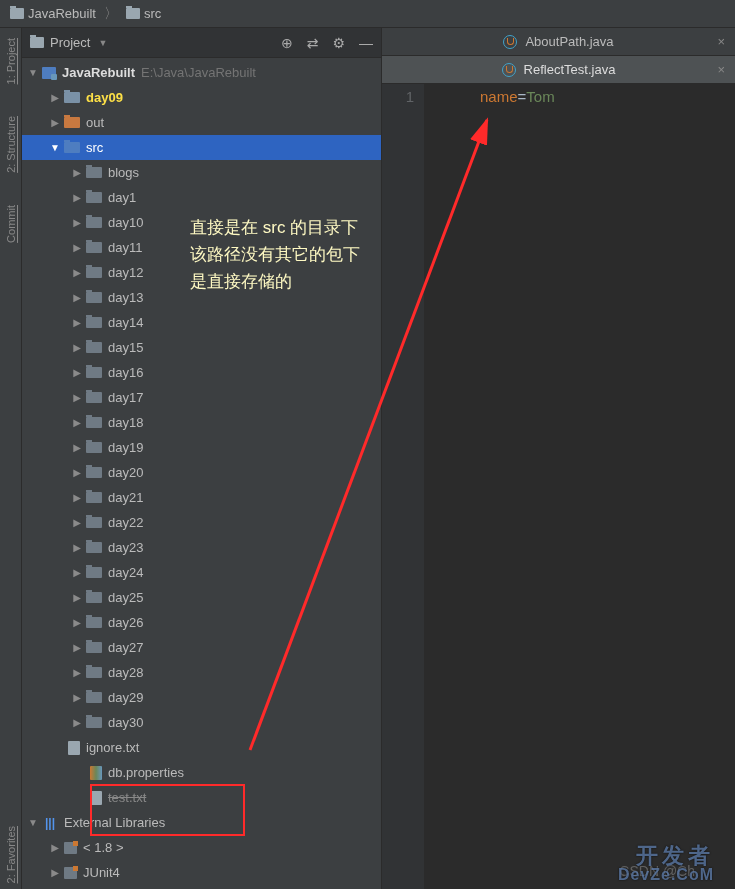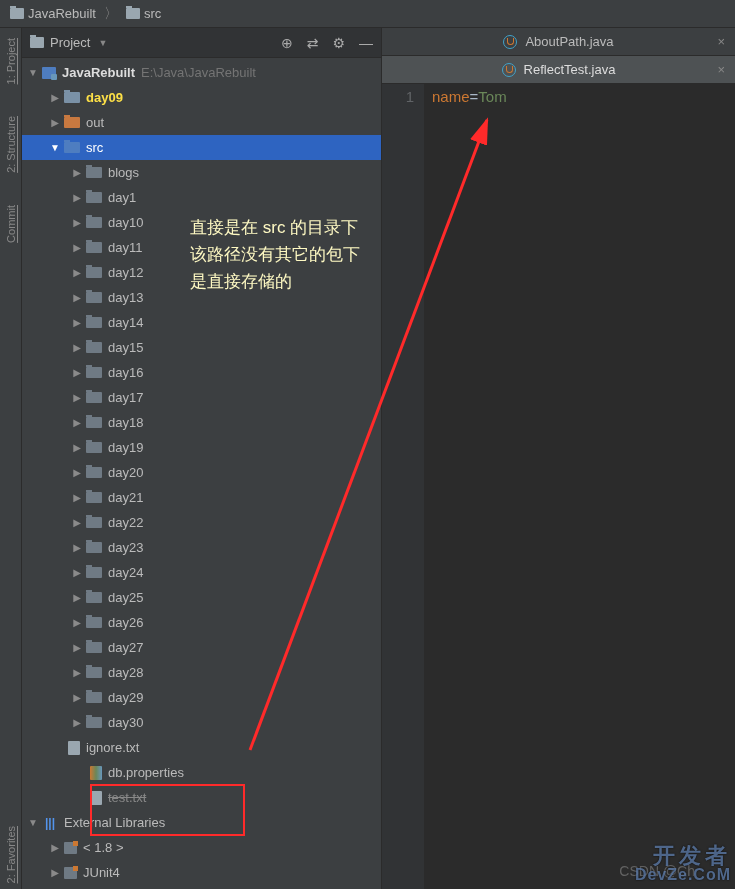--- a/index.html
+++ b/index.html
@@ -58,28 +58,28 @@
 .tab { flex:1; display: flex; align-items: center; justify-content:center; gap: 8px; padding: 0 10px; height: 100%; color: #bbb; position:relative;}
 .tab.active { background: #4e5254; color:#ddd; }
 .tab-close { color: #888; font-size:13px; position:absolute; right:10px; }
 .java-icon { width:14px; height:14px; position:relative; display:inline-block; }
 .java-icon::before{content:"";position:absolute;width:12px;height:12px;border:1px solid #42a3c9;border-radius:50%;top:0;left:0;}
 .java-icon::after{content:"";position:absolute;width:5px;height:6px;border:1px solid #cc7832;border-top:none;border-radius:0 0 4px 4px;top:3px;left:4px;}
 
 .editor-body { flex:1; display:flex; font-family: "Consolas","Monaco",monospace; font-size: 15px; position:relative;}
 .gutter { width: 42px; background:#313335; color:#606366; text-align:right; padding: 4px 10px 0 0; }
 .code-area { flex:1; padding: 4px 0 0 8px; }
-.tok-key { color:#cc7832; }
+.tok-key { color:#cc7832;margin-left:48px; }
 .tok-eq { color:#a9b7c6; }
 .tok-val { color:#6a8759; }
 
 .annotation { position:absolute; left: 190px; top: 214px; color:#fef9c3; font-size:17px; line-height:1.6; z-index:6; pointer-events:none;}
 .arrow-svg { position:absolute; left:200px; top:100px; width:340px; height:680px; z-index:5; pointer-events:none;}
 
-.watermark1 { position:absolute; right:4px; bottom:6px; color:rgba(120,160,220,0.6); font-family:Arial; font-weight:bold; letter-spacing:4px; font-size:24px; line-height:1; text-align:right; z-index:10; pointer-events:none; text-shadow:0 0 2px rgba(0,0,0,0.8);}
+.watermark1 { position:absolute; right:21px; bottom:6px; color:rgba(120,160,220,0.6); font-family:Arial; font-weight:bold; letter-spacing:4px; font-size:24px; line-height:1; text-align:right; z-index:10; pointer-events:none; text-shadow:0 0 2px rgba(0,0,0,0.8);}
 .watermark2 { position:absolute; right:40px; bottom:10px; color:rgba(200,200,200,0.35); font-size:14px; z-index:9; pointer-events:none;}
 </style>
 </head>
 <body>
 
 <div class="breadcrumb">
   <div class="bc-item">
     <span class="bc-icon-folder"></span>
     <span>JavaRebuilt</span>
   </div>

